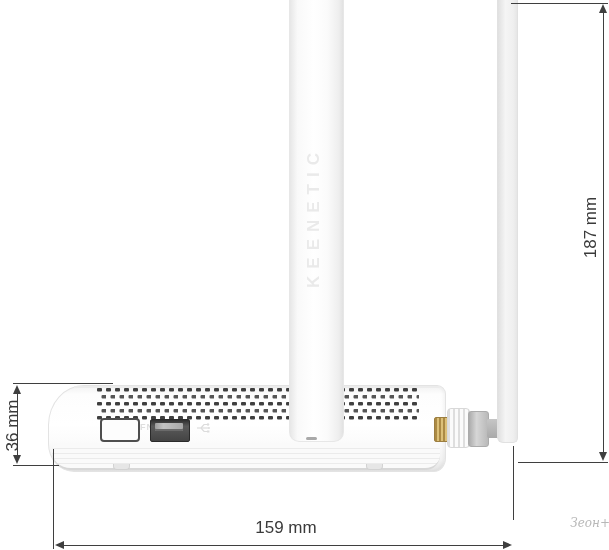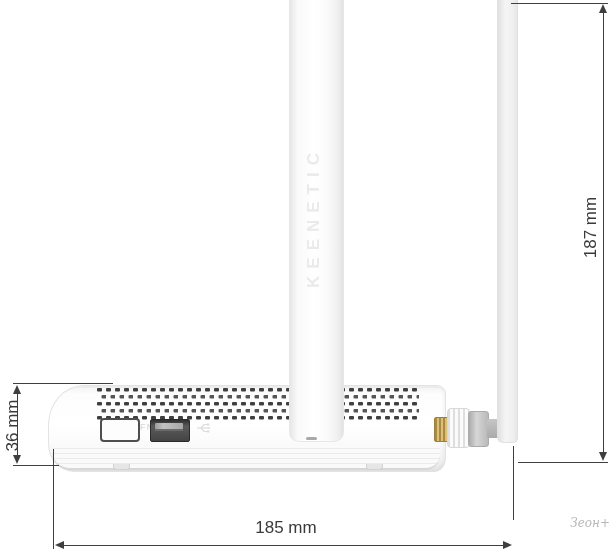--- a/index.html
+++ b/index.html
@@ -166,21 +166,21 @@
   <div class="abs dim" style="left:17px;top:389px;width:1px;height:70px;"></div>
   <div class="abs arr arr-up" style="left:13px;top:385px;"></div>
   <div class="abs arr arr-down" style="left:13px;top:455px;"></div>
   <div class="abs dim-label lbl-c rot" style="left:-24px;top:417px;width:70px;height:17px;">36 mm</div>
 
   <div class="abs dim" style="left:53px;top:449px;width:1px;height:100px;"></div>
   <div class="abs dim" style="left:513px;top:446px;width:1px;height:74px;"></div>
   <div class="abs dim" style="left:57px;top:545px;width:453px;height:1px;"></div>
   <div class="abs arr arr-left" style="left:55px;top:541px;"></div>
   <div class="abs arr arr-right" style="left:503px;top:541px;"></div>
-  <div class="abs dim-label lbl-c" style="left:236px;top:518px;width:100px;height:18px;">185 mm</div>
+  <div class="abs dim-label lbl-c" style="left:236px;top:518px;width:100px;height:18px;">159 mm</div>
 
   <div class="abs dim" style="left:511px;top:3px;width:97px;height:1px;"></div>
   <div class="abs dim" style="left:518px;top:462px;width:90px;height:1px;"></div>
   <div class="abs dim" style="left:603px;top:7px;width:1px;height:450px;"></div>
   <div class="abs arr arr-up" style="left:599px;top:4px;"></div>
   <div class="abs arr arr-down" style="left:599px;top:452px;"></div>
   <div class="abs dim-label lbl-c rot" style="left:553px;top:219px;width:72px;height:17px;">187 mm</div>
 
   <div class="abs watermark">Зеон+</div>
 

